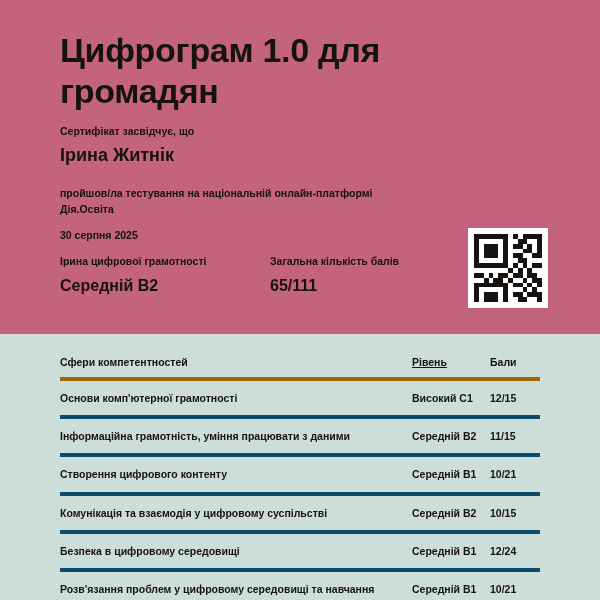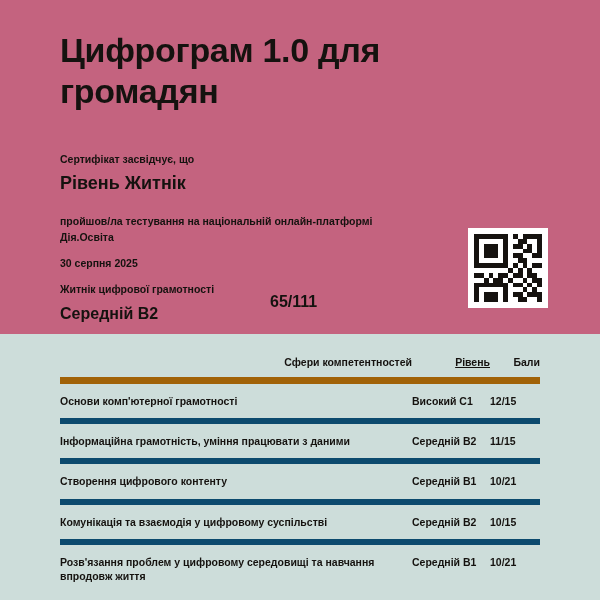--- a/index.html
+++ b/index.html
@@ -29,21 +29,21 @@
   .hero-title {
     font-size: 34px;
     font-weight: bold;
     line-height: 1.22;
     letter-spacing: -0.3px;
     margin: 0;
     max-width: 400px;
     color: #15120f;
   }
   .awarded-label {
-    margin-top: 40px;
+    margin-top: 12px;
     font-size: 10.5px;
     font-weight: bold;
     color: #15120f;
   }
   .recipient {
     margin-top: 8px;
     font-size: 18px;
     font-weight: bold;
     color: #15120f;
   }
@@ -106,63 +106,64 @@
   .table-area {
     padding: 22px 60px 0 60px;
     box-sizing: border-box;
   }
   table.skills {
     width: 100%;
     border-collapse: collapse;
     font-size: 10.5px;
   }
   table.skills th {
-    text-align: right;
+    text-align: left;
     font-weight: bold;
     padding: 0 0 9px 0;
     color: #15120f;
-    border-bottom: 7px solid #a16207;
+    border-bottom: 4px solid #a16207;
   }
   table.skills th.col-area { width: 352px; }
   table.skills th.col-level { width: 78px; text-decoration: underline; }
   table.skills th.col-score { width: 50px; }
   table.skills td {
     padding: 10px 0 10px 0;
     vertical-align: top;
-    border-bottom: 6px solid #0c4a6e;
+    border-bottom: 4px solid #0c4a6e;
     font-weight: bold;
     line-height: 1.35;
     color: #15120f;
   }
   table.skills tr:last-child td { border-bottom: none; }
   .cell-area { padding-right: 18px; }
 </style>
 </head>
 <body>
 
 <div class="certificate">
 
   <div class="hero">
 
     <h1 class="hero-title">Цифрограм 1.0 для громадян</h1>
 
     <div class="awarded-label">Сертифікат засвідчує, що</div>
 
-    <div class="recipient">Рівень Житнік</div>
+    <div class="recipient">Ірина Житнік</div>
 
     <div class="statement">пройшов/ла тестування на національній онлайн-платформі Дія.Освіта</div>
 
     <div class="issue-date">30 серпня 2025</div>
 
     <div class="summary">
       <div class="summary-col level">
-        <span class="summary-label">Житнік цифрової грамотності</span>
+        <span class="summary-label">Ірина цифрової грамотності</span>
         <span class="summary-value">Середній B2</span>
       </div>
       <div class="summary-col">
+        <span class="summary-label">Загальна кількість балів</span>
         <span class="summary-value">65/111</span>
       </div>
     </div>
 
     <div class="qr-box">
       <div class="qr-grid">
         <i class="on"></i>
           <i class="on"></i>
           <i class="on"></i>
           <i class="on"></i>
@@ -387,20 +388,25 @@
           <td class="cell-area">Створення цифрового контенту</td>
           <td>Середній B1</td>
           <td>10/21</td>
         </tr>
         <tr>
           <td class="cell-area">Комунікація та взаємодія у цифровому суспільстві</td>
           <td>Середній B2</td>
           <td>10/15</td>
         </tr>
         <tr>
+          <td class="cell-area">Безпека в цифровому середовищі</td>
+          <td>Середній B1</td>
+          <td>12/24</td>
+        </tr>
+        <tr>
           <td class="cell-area">Розв'язання проблем у цифровому середовищі та навчання впродовж життя</td>
           <td>Середній B1</td>
           <td>10/21</td>
         </tr>
       </tbody>
     </table>
   </div>
 
 </div>
 

